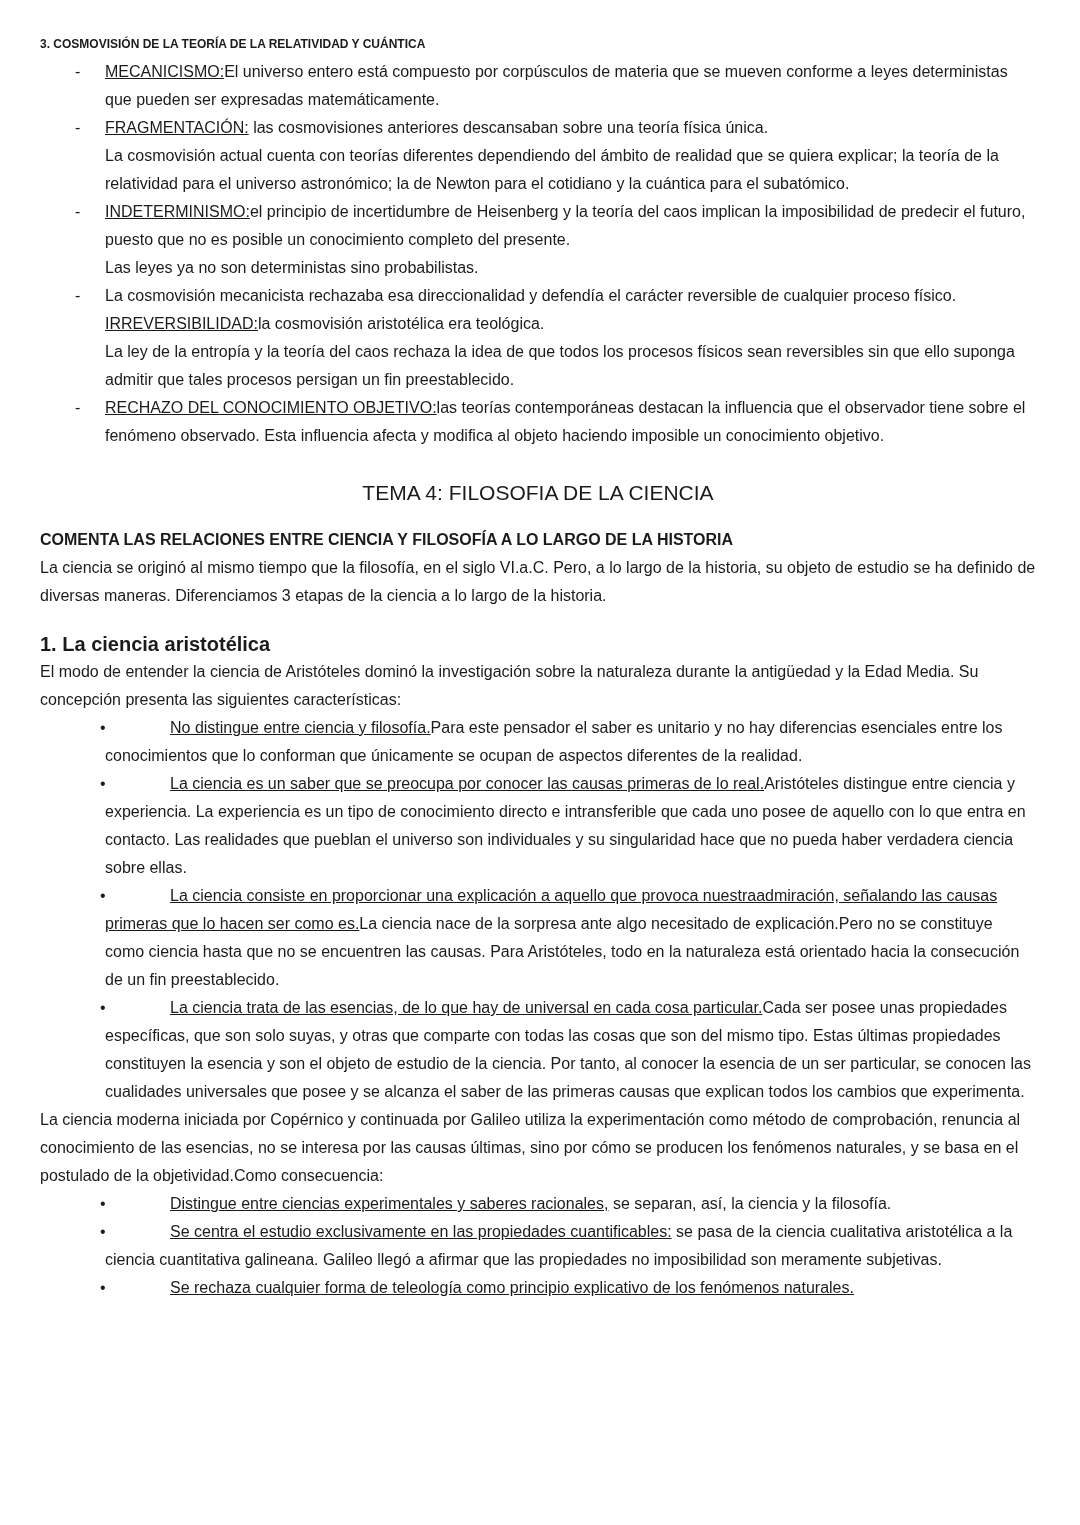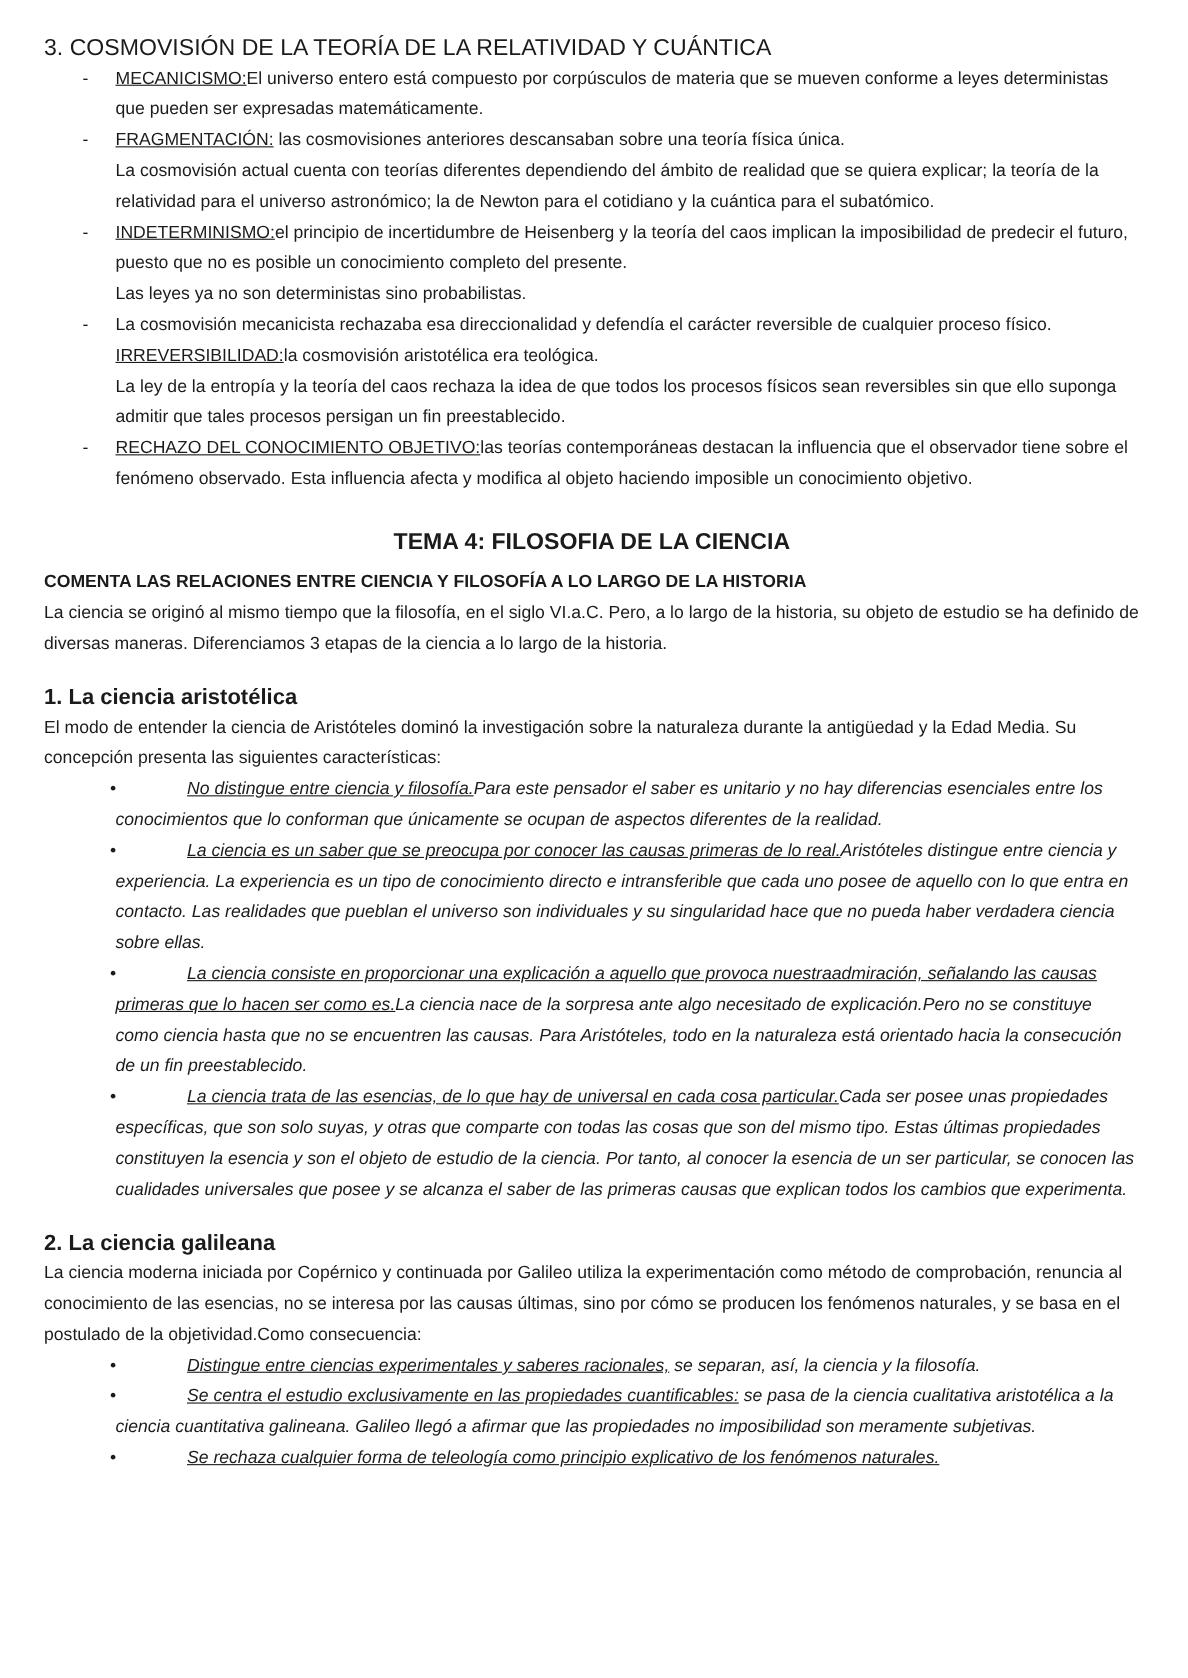--- a/index.html
+++ b/index.html
@@ -12,41 +12,41 @@
     margin: 0 auto;
   }
   .page {
     padding: 30px 44px 52px 40px;
     font-size: 16px;
     line-height: 28px;
   }
   .u { text-decoration: underline; margin-top: 44px; }
 
   .h-plain {
-    font-size: 21px;
-    font-weight: 400;
+    font-size: 12px;
+    font-weight: 700;
     line-height: 28px;
   }
 
   
   .dash-item { position: relative; margin-left: 65px; }
   .dash-item > .marker { position: absolute; left: -30px; top: 0; }
 
   
   .bullet-item { position: relative; margin-left: 65px; }
   .bullet-item > .marker { position: absolute; left: -5px; top: 0; }
-  .bullet-item p { text-indent: 65px; font-style: italic; }
+  .bullet-item p { text-indent: 65px; }
 
   .tema-title {
     text-align: center;
     font-size: 21px;
-    font-weight: 700;
+    font-weight: 400;
     line-height: 34px;
     margin-top: 26px;
-    margin-bottom: 6px;
+    margin-bottom: 16px;
   }
   .question-head { font-weight: 700; font-size: 16px; line-height: 28px; }
   .sub-head { font-weight: 700; font-size: 20px; line-height: 28px; margin-top: 20px; }
 </style>
 </head>
 <body>
 
 <div class="page">
 
   <h2 class="h-plain">3. COSMOVISIÓN DE LA TEORÍA DE LA RELATIVIDAD Y CUÁNTICA</h2>
@@ -103,21 +103,20 @@
   <div class="bullet-item">
     <span class="marker">•</span>
     <p><span class="u">La ciencia consiste en proporcionar una explicación a aquello que provoca nuestraadmiración, señalando las causas primeras que lo hacen ser como es.</span><span>La ciencia nace de la sorpresa ante algo necesitado de explicación.Pero no se constituye como ciencia hasta que no se encuentren las causas. Para Aristóteles, todo en la naturaleza está orientado hacia la consecución de un fin preestablecido.</span></p>
   </div>
 
   <div class="bullet-item">
     <span class="marker">•</span>
     <p><span class="u">La ciencia trata de las esencias, de lo que hay de universal en cada cosa particular.</span><span>Cada ser posee unas propiedades específicas, que son solo suyas, y otras que comparte con todas las cosas que son del mismo tipo. Estas últimas propiedades constituyen la esencia y son el objeto de estudio de la ciencia. Por tanto, al conocer la esencia de un ser particular, se conocen las cualidades universales que posee y se alcanza el saber de las primeras causas que explican todos los cambios que experimenta.</span></p>
   </div>
 
-  <h3 class="sub-head">2. La ciencia galileana</h3>
 
   <p>La ciencia moderna iniciada por Copérnico y continuada por Galileo utiliza la experimentación como método de comprobación, renuncia al conocimiento de las esencias, no se interesa por las causas últimas, sino por cómo se producen los fenómenos naturales, y se basa en el postulado de la objetividad.Como consecuencia:</p>
 
   <div class="bullet-item">
     <span class="marker">•</span>
     <p><span class="u">Distingue entre ciencias experimentales y saberes racionales,</span><span> se separan, así, la ciencia y la filosofía.</span></p>
   </div>
 
   <div class="bullet-item">
     <span class="marker">•</span>

